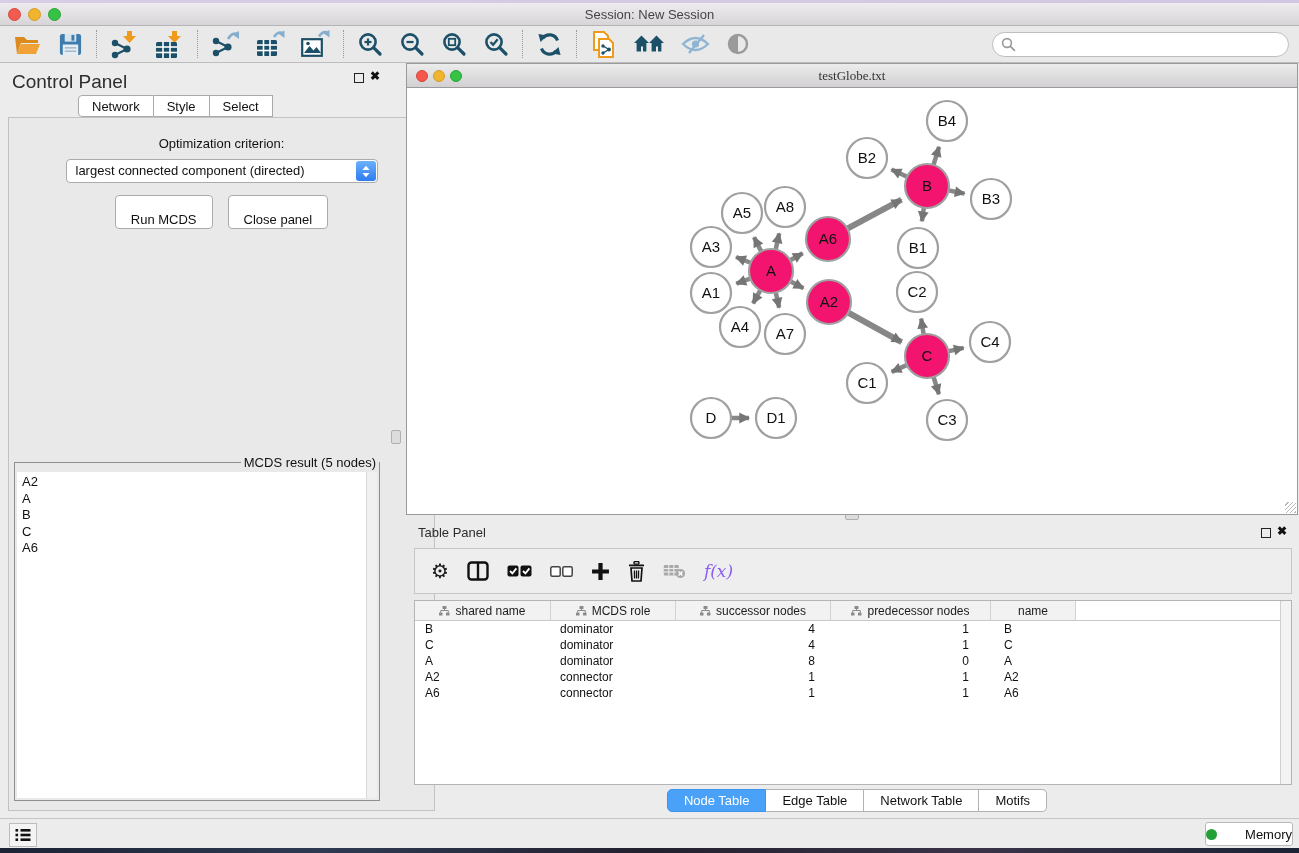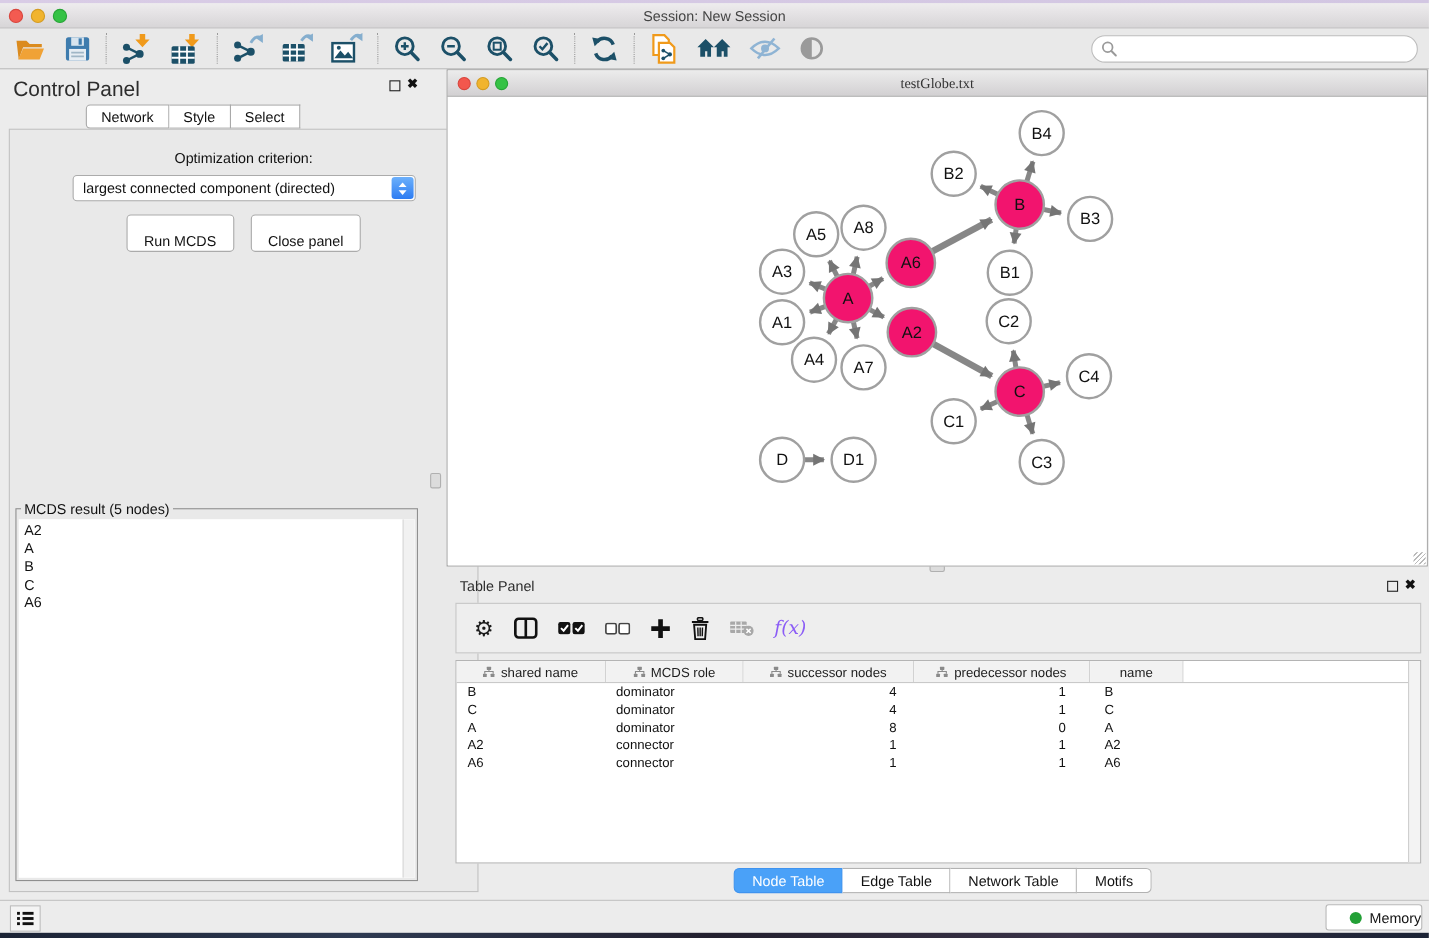--- a/index.html
+++ b/index.html
@@ -47,21 +47,21 @@
     background:#fff; border:1px solid #ababab; border-radius:4px; font-size:13px;
     line-height:22px; padding-left:9px; color:#111; cursor:pointer; }
   .opt-stepper { position:absolute; right:1px; top:1px; width:20px; height:20px;
     background:linear-gradient(#6cb0fb,#2d7cf2); border-radius:3px;
     display:flex; align-items:center; justify-content:center; }
   .cp-buttons { display:flex; justify-content:center; gap:15px; margin-top:12px; }
   .cp-btn { height:22px; padding:16px 15px; font-size:13px; background:#fff;
     border:1px solid #ababab; border-radius:4px; cursor:pointer; color:#111; }
   .mcds-fieldset { position:absolute; left:5px; top:337px; width:366px; height:346px;
     border:1px solid #8f8f8f; padding:2px; background:transparent; }
-  .mcds-fieldset legend { font-size:13px; color:#111; padding:0 3px; margin-left:2px; }
+  .mcds-fieldset legend { font-size:13px; color:#111; padding:0 3px; margin-left:2px;text-align:right; }
   .mcds-list { position:relative; background:#fff; width:100%; height:100%;
     font-size:13px; line-height:16.5px; padding:2px 14px 0 5px; color:#111; overflow:hidden; }
   .mcds-track { position:absolute; right:0; top:0; bottom:0; width:11px;
     background:#f1f1f1; border-left:1px solid #d8d8d8; }
 
   
   .grip-v { position:absolute; left:391px; top:430px; width:10px; height:14px;
     background:#dcdcdc; border:1px solid #b0b0b0; border-radius:2px; cursor:col-resize; }
   .grip-h { position:absolute; left:845px; top:512px; width:14px; height:8px;
     background:#dcdcdc; border:1px solid #b0b0b0; border-radius:2px; cursor:row-resize; }
@@ -106,21 +106,21 @@
   .tp-tab.active { background:#4aa1f8; border-color:#3f93ef; color:#fff; }
 
   
   .status-bar { position:absolute; left:0; top:818px; width:1299px; height:30px;
     background:#ececec; border-top:1px solid #c4c4c4; }
   .st-list-btn { position:absolute; left:9px; top:4px; width:28px; height:24px;
     background:#f4f4f4; border:1px solid #bdbdbd; display:flex; align-items:center;
     justify-content:center; cursor:pointer; }
   .memory-btn { position:absolute; right:6px; top:3px; width:88px; height:24px;
     background:#fff; border:1px solid #b9b9b9; border-radius:3px; display:flex;
-    align-items:center; justify-content:flex-end; gap:7px; font-size:13px; color:#111; cursor:pointer; }
+    align-items:center; justify-content:space-between; gap:7px; font-size:13px; color:#111; cursor:pointer; }
   .mem-dot { width:11px; height:11px; border-radius:50%; background:#23a036; }
   .bottom-strip { position:absolute; left:0; top:848px; width:1299px; height:5px;
     background:linear-gradient(90deg,#1b2335,#2e3a52,#23202f,#3a3348,#1b2335); }
 </style>
 </head>
 <body>
 
 <div class="screen">
   <div class="desktop-strip"></div>
 

